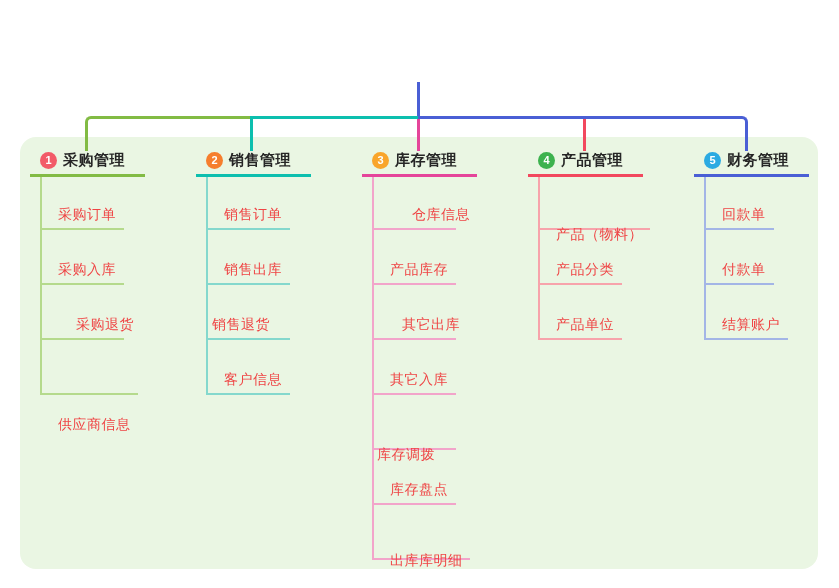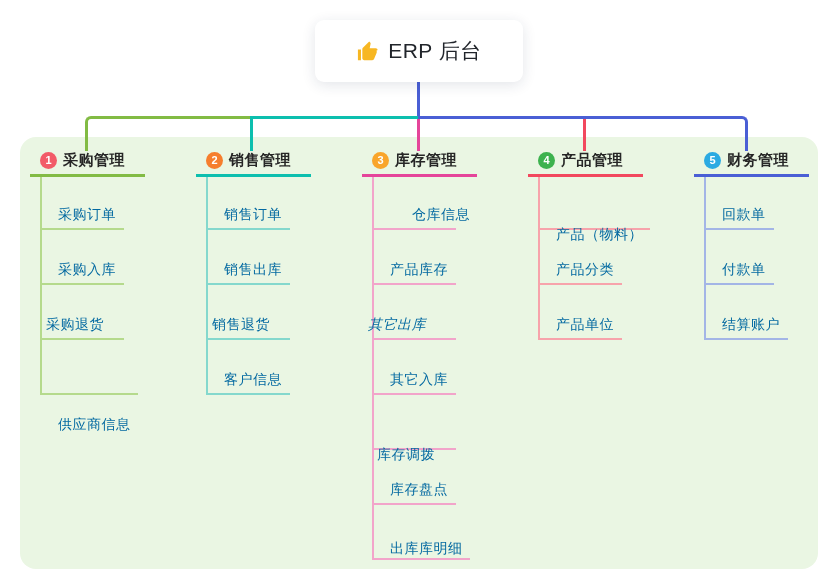--- a/index.html
+++ b/index.html
@@ -26,61 +26,53 @@
     position:absolute;display:flex;align-items:center;gap:6px;height:20px;z-index:3;
     cursor:default;
   }
   .badge{
     width:17px;height:17px;border-radius:50%;color:#fff;
     font-size:11px;font-weight:bold;line-height:17px;text-align:center;
     flex:0 0 17px;
   }
   .branch-label{font-size:15px;font-weight:bold;color:#262626;letter-spacing:.5px;}
   .child-label{
-    position:absolute;height:18px;font-size:14px;color:#0369a1;letter-spacing:.5px;
+    position:absolute;height:18px;font-size:14px;color:#ef4444;letter-spacing:.5px;
     white-space:nowrap;z-index:3;
   }
 </style>
 </head>
 <body>
 
 <div id="canvas">
   <div id="panel"></div>
 
   <div id="connectors">
       <div style="position: absolute; left: 417px; top: 82px; width: 3px; height: 37px; background: rgb(74, 95, 213);"></div>
       <div style="position: absolute; left: 85px; top: 116px; width: 165px; height: 35px; box-sizing: border-box; border-top: 3px solid rgb(130, 187, 68); border-left: 3px solid rgb(130, 187, 68); border-top-left-radius: 6px;"></div>
       <div style="position: absolute; left: 250px; top: 116px; width: 168px; height: 3px; background: rgb(12, 191, 174);"></div>
       <div style="position: absolute; left: 250px; top: 116px; width: 3px; height: 35px; background: rgb(12, 191, 174);"></div>
       <div style="position: absolute; left: 418px; top: 116px; width: 330px; height: 35px; box-sizing: border-box; border-top: 3px solid rgb(74, 95, 213); border-right: 3px solid rgb(74, 95, 213); border-top-right-radius: 6px;"></div>
       <div style="position: absolute; left: 417px; top: 119px; width: 3px; height: 32px; background: rgb(229, 69, 154);"></div>
       <div style="position: absolute; left: 583px; top: 119px; width: 3px; height: 32px; background: rgb(242, 72, 94);"></div>
     </div>
 
-  <div id="root-node">
-    <span style="display:inline-flex;">
-      <svg width="23" height="23" viewBox="0 0 24 24">
-        <path d="M2 10h3.2v11H2zM22.6 10.6c0-1.1-.9-2-2-2h-6.3l.95-4.57.03-.32c0-.41-.17-.79-.44-1.06L13.77 1.6 7.2 8.2c-.37.36-.6.86-.6 1.41V19c0 1.1.9 2 2 2h8.4c.83 0 1.54-.5 1.84-1.22l2.62-6.13c.09-.23.14-.47.14-.73v-2.32z" fill="#f7b722"></path>
-      </svg>
-    </span>
-    <span class="root-title">ERP 后台</span>
-  </div>
 
   <div id="branches">
       <div class="branch-title" style="left: 40px; top: 150px;">
         <div class="badge" style="background: rgb(242, 91, 104); position: static;">1</div>
         <div class="branch-label" style="position: static;">采购管理</div>
       </div>
       <div style="position: absolute; left: 30px; top: 174px; width: 115px; height: 3px; background: rgb(130, 187, 68);"></div>
       <div style="position: absolute; left: 40px; top: 177px; width: 2px; height: 218px; background: rgb(181, 218, 140);"></div>
       <div class="child-label" style="left: 58px; top: 206px;">采购订单</div>
       <div style="position: absolute; left: 40px; top: 228px; width: 84px; height: 2px; background: rgb(181, 218, 140);"></div>
       <div class="child-label" style="left: 58px; top: 261px;">采购入库</div>
       <div style="position: absolute; left: 40px; top: 283px; width: 84px; height: 2px; background: rgb(181, 218, 140);"></div>
-      <div class="child-label" style="left: 46px; top: 316px;">采购退货</div>
+      <div class="child-label" style="left: 76px; top: 316px;">采购退货</div>
       <div style="position: absolute; left: 40px; top: 338px; width: 84px; height: 2px; background: rgb(181, 218, 140);"></div>
       <div class="child-label" style="left: 58px; top: 371px; margin-top: 45px;">供应商信息</div>
       <div style="position: absolute; left: 40px; top: 393px; width: 98px; height: 2px; background: rgb(181, 218, 140);"></div>
       <div class="branch-title" style="left: 206px; top: 150px;">
         <div class="badge" style="background: rgb(246, 126, 45); position: static;">2</div>
         <div class="branch-label" style="position: static;">销售管理</div>
       </div>
       <div style="position: absolute; left: 196px; top: 174px; width: 115px; height: 3px; background: rgb(12, 191, 174);"></div>
       <div style="position: absolute; left: 206px; top: 177px; width: 2px; height: 218px; background: rgb(132, 216, 205);"></div>
       <div class="child-label" style="left: 224px; top: 206px;">销售订单</div>
@@ -94,29 +86,29 @@
       <div class="branch-title" style="left: 372px; top: 150px;">
         <div class="badge" style="background: rgb(249, 165, 43); position: static;">3</div>
         <div class="branch-label" style="position: static;">库存管理</div>
       </div>
       <div style="position: absolute; left: 362px; top: 174px; width: 115px; height: 3px; background: rgb(229, 69, 154);"></div>
       <div style="position: absolute; left: 372px; top: 177px; width: 2px; height: 383px; background: rgb(242, 164, 202);"></div>
       <div class="child-label" style="left: 412px; top: 206px;">仓库信息</div>
       <div style="position: absolute; left: 372px; top: 228px; width: 84px; height: 2px; background: rgb(242, 164, 202);"></div>
       <div class="child-label" style="left: 390px; top: 261px;">产品库存</div>
       <div style="position: absolute; left: 372px; top: 283px; width: 84px; height: 2px; background: rgb(242, 164, 202);"></div>
-      <div class="child-label" style="left: 368px; top: 316px; font-style: italic;">其它出库</div>
+      <div class="child-label" style="left: 402px; top: 316px;">其它出库</div>
       <div style="position: absolute; left: 372px; top: 338px; width: 84px; height: 2px; background: rgb(242, 164, 202);"></div>
       <div class="child-label" style="left: 390px; top: 371px;">其它入库</div>
       <div style="position: absolute; left: 372px; top: 393px; width: 84px; height: 2px; background: rgb(242, 164, 202);"></div>
       <div class="child-label" style="left: 377px; top: 426px; margin-top: 20px;">库存调拨</div>
       <div style="position: absolute; left: 372px; top: 448px; width: 84px; height: 2px; background: rgb(242, 164, 202);"></div>
       <div class="child-label" style="left: 390px; top: 481px;">库存盘点</div>
       <div style="position: absolute; left: 372px; top: 503px; width: 84px; height: 2px; background: rgb(242, 164, 202);"></div>
-      <div class="child-label" style="left: 390px; top: 540px;">出库库明细</div>
+      <div class="child-label" style="left: 390px; top: 552px;">出库库明细</div>
       <div style="position: absolute; left: 372px; top: 558px; width: 98px; height: 2px; background: rgb(242, 164, 202);"></div>
       <div class="branch-title" style="left: 538px; top: 150px;">
         <div class="badge" style="background: rgb(61, 178, 78); position: static;">4</div>
         <div class="branch-label" style="position: static;">产品管理</div>
       </div>
       <div style="position: absolute; left: 528px; top: 174px; width: 115px; height: 3px; background: rgb(242, 72, 94);"></div>
       <div style="position: absolute; left: 538px; top: 177px; width: 2px; height: 163px; background: rgb(247, 163, 171);"></div>
       <div class="child-label" style="left: 556px; top: 206px; margin-top: 20px;">产品（物料）</div>
       <div style="position: absolute; left: 538px; top: 228px; width: 112px; height: 2px; background: rgb(247, 163, 171);"></div>
       <div class="child-label" style="left: 556px; top: 261px;">产品分类</div>

